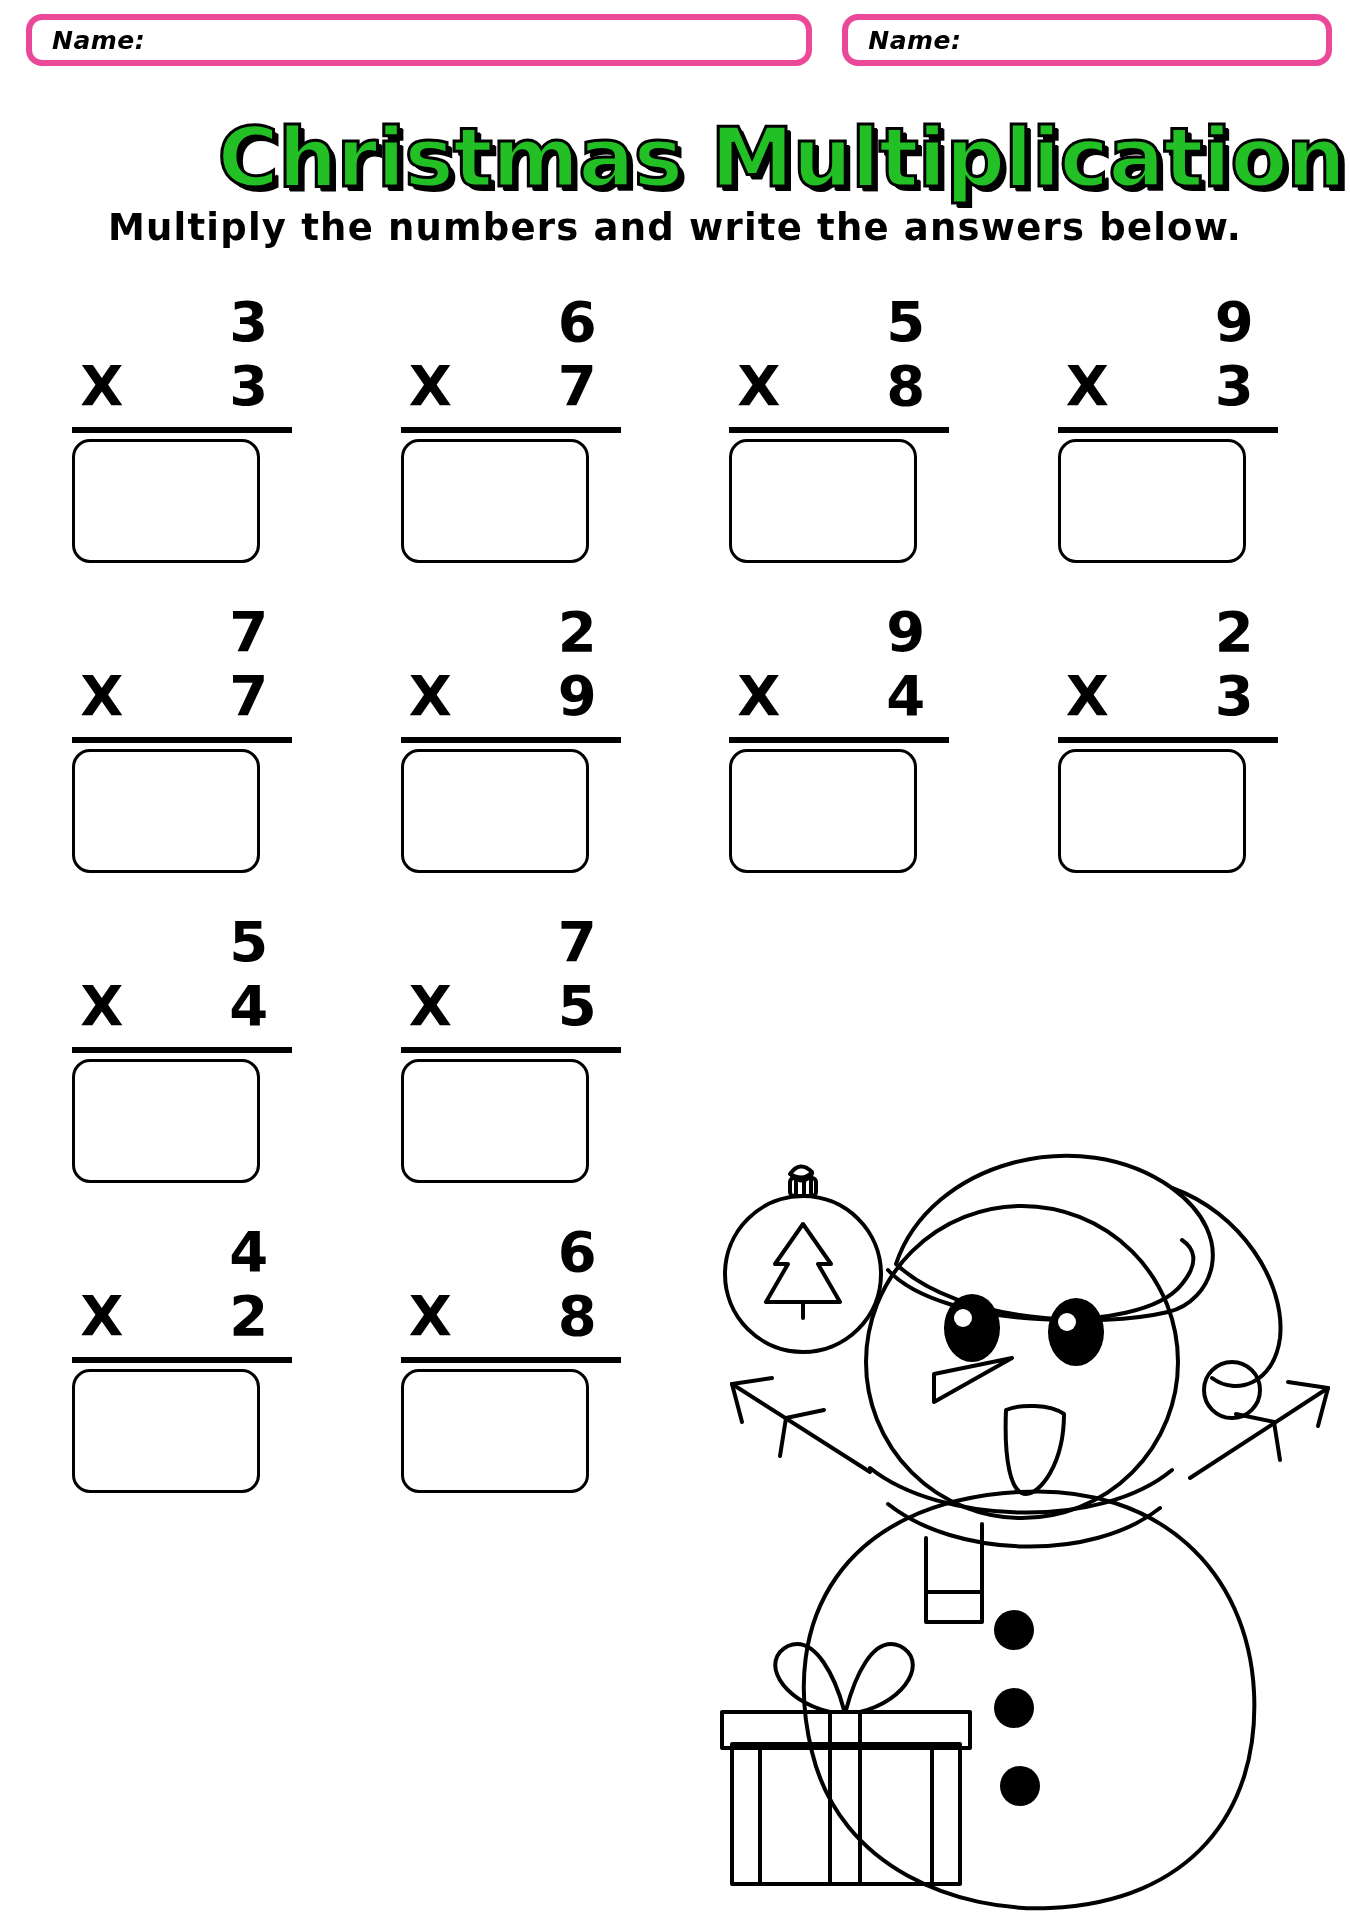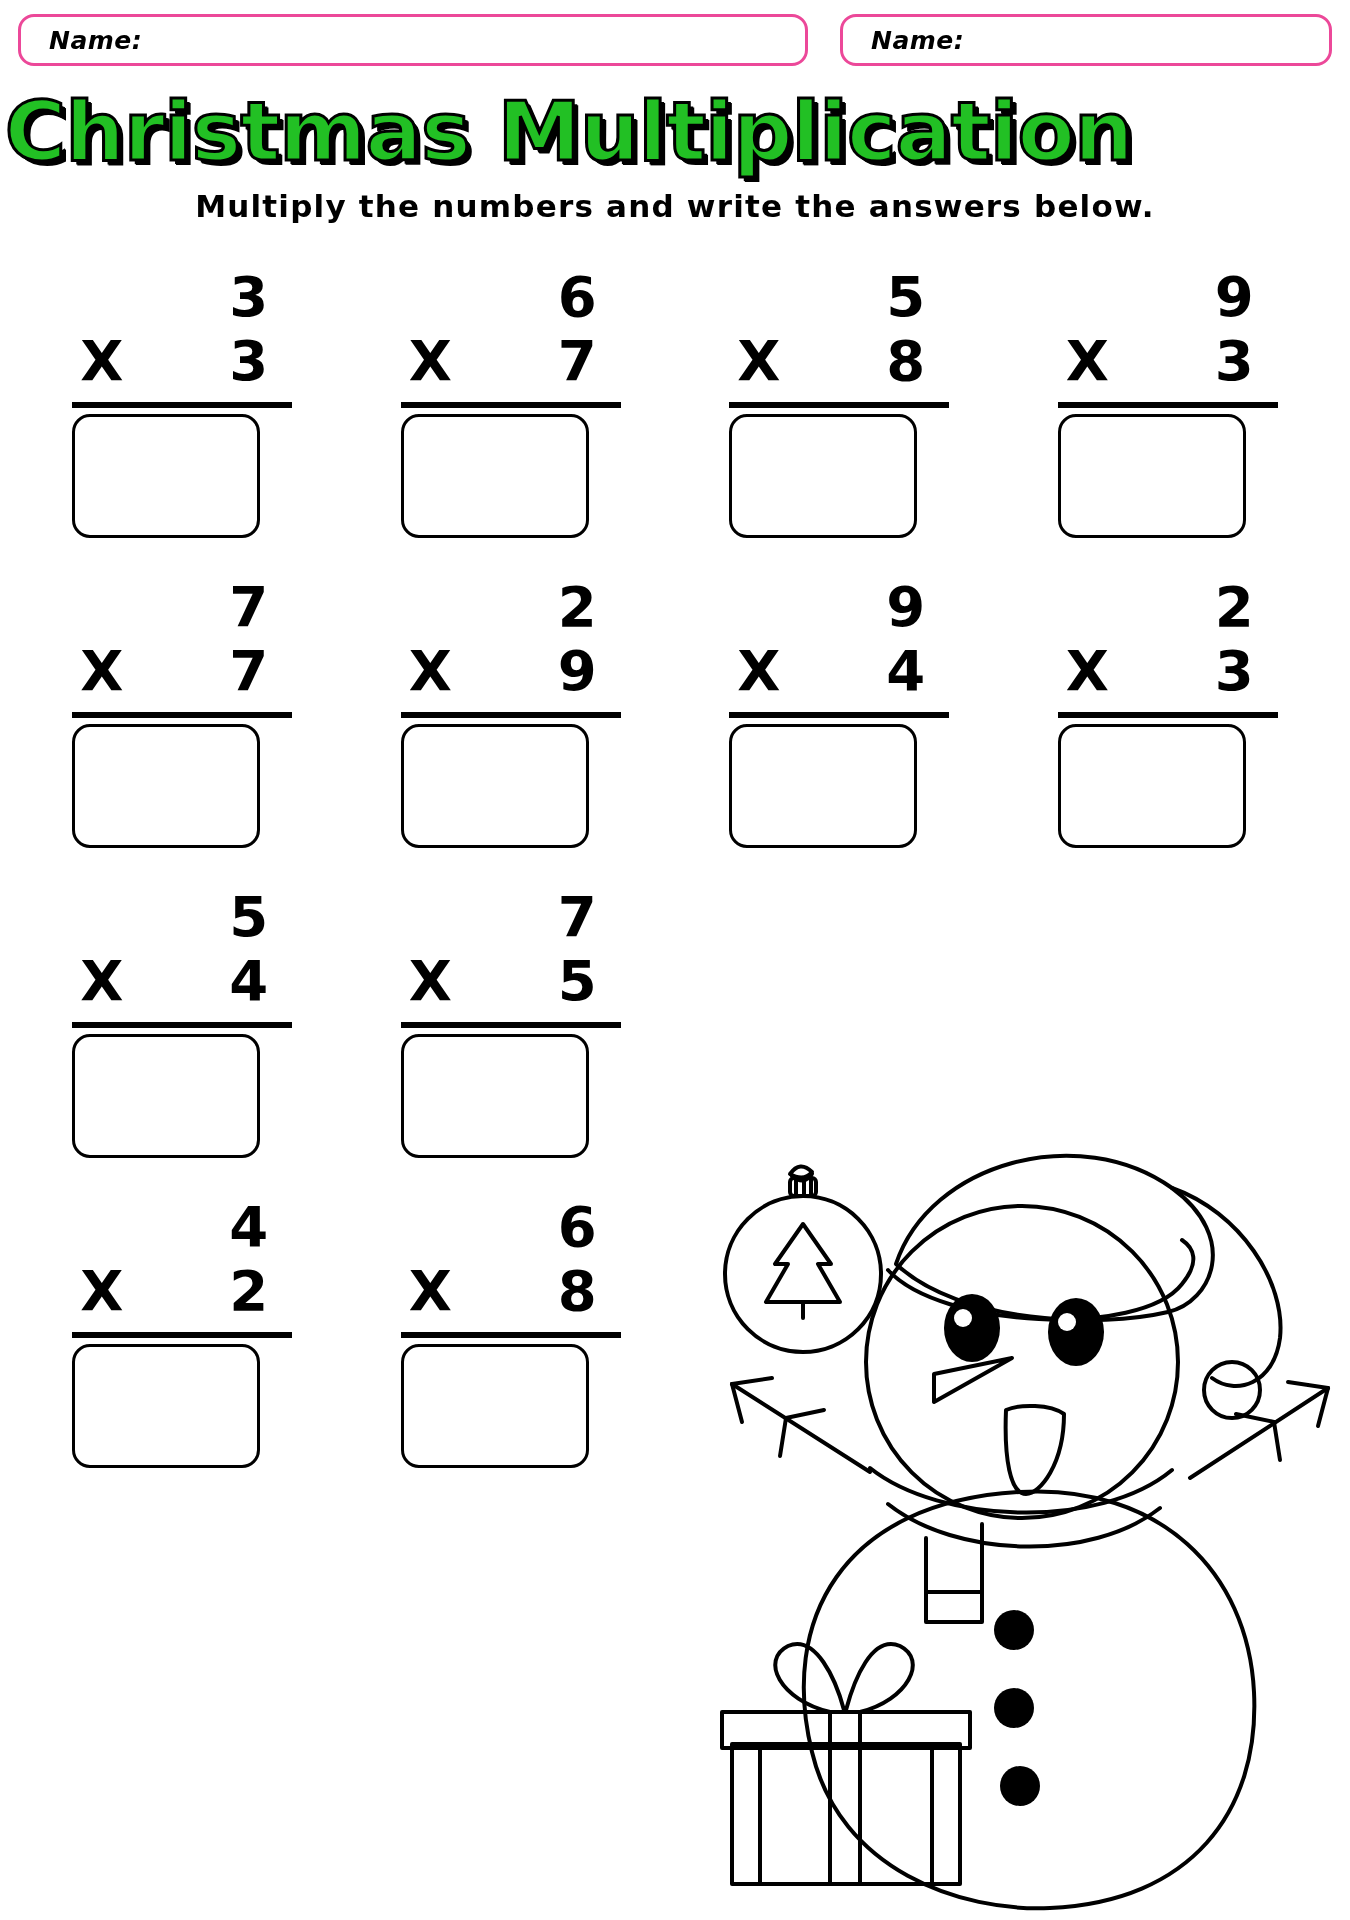--- a/index.html
+++ b/index.html
@@ -25,42 +25,43 @@
   }
 
   
   .header-row {
     display: flex;
     justify-content: space-between;
     align-items: flex-start;
     gap: 22px;
   }
   .field-box {
-    border: 3px solid #ec4899;
+    border: 6px solid #ec4899;
     border-radius: 16px;
     height: 52px;
     display: flex;
     align-items: center;
-    padding-left: 28px;
+    padding-left: 20px;
     box-sizing: border-box;
+    margin-left: 8px;
   }
   .field-name { width: 790px; }
   .field-date { width: 492px; }
   .field-label {
     font-family: "DejaVu Sans", sans-serif;
     font-style: italic;
     font-weight: bold;
     font-size: 25px;
     letter-spacing: 0.5px;
   }
 
   
   .title-wrap {
-    margin-top: 18px;
-    text-align: left;
+    margin-top: 44px;
+    text-align: right;
     position: relative;
     height: 96px;
   }
   .title {
     font-family: "DejaVu Sans", sans-serif;
     font-weight: bold;
     font-size: 82px;
     letter-spacing: -1px;
     color: #22c024;
     -webkit-text-stroke: 3px #000;
@@ -68,23 +69,22 @@
        4px 4px 0 #000,
        5px 5px 0 #000;
     line-height: 96px;
     white-space: nowrap;
     transform: scaleX(1.02);
   }
   .subtitle {
     text-align: center;
     font-family: "DejaVu Sans", sans-serif;
     font-weight: bold;
-    font-size: 31px;
+    font-size: 37px;
     letter-spacing: 1.2px;
-    margin-top: 8px;
   }
 
   
   .grid {
     margin-top: 42px;
     position: relative;
   }
   .prow {
     display: flex;
     height: 310px;

